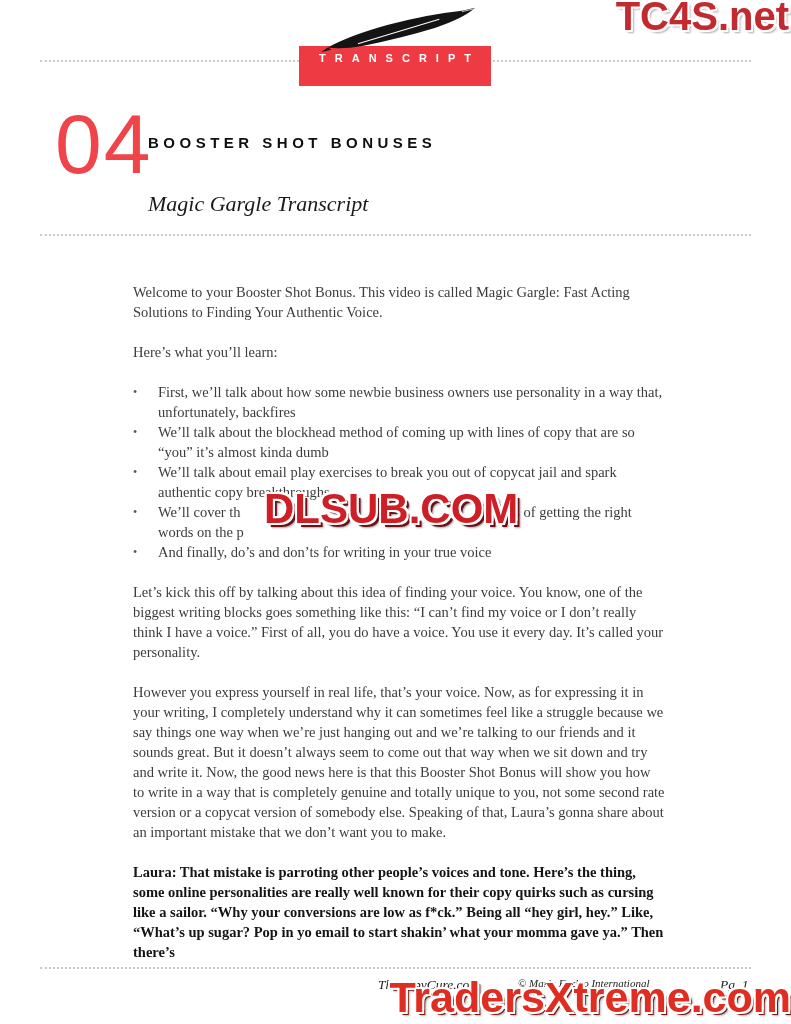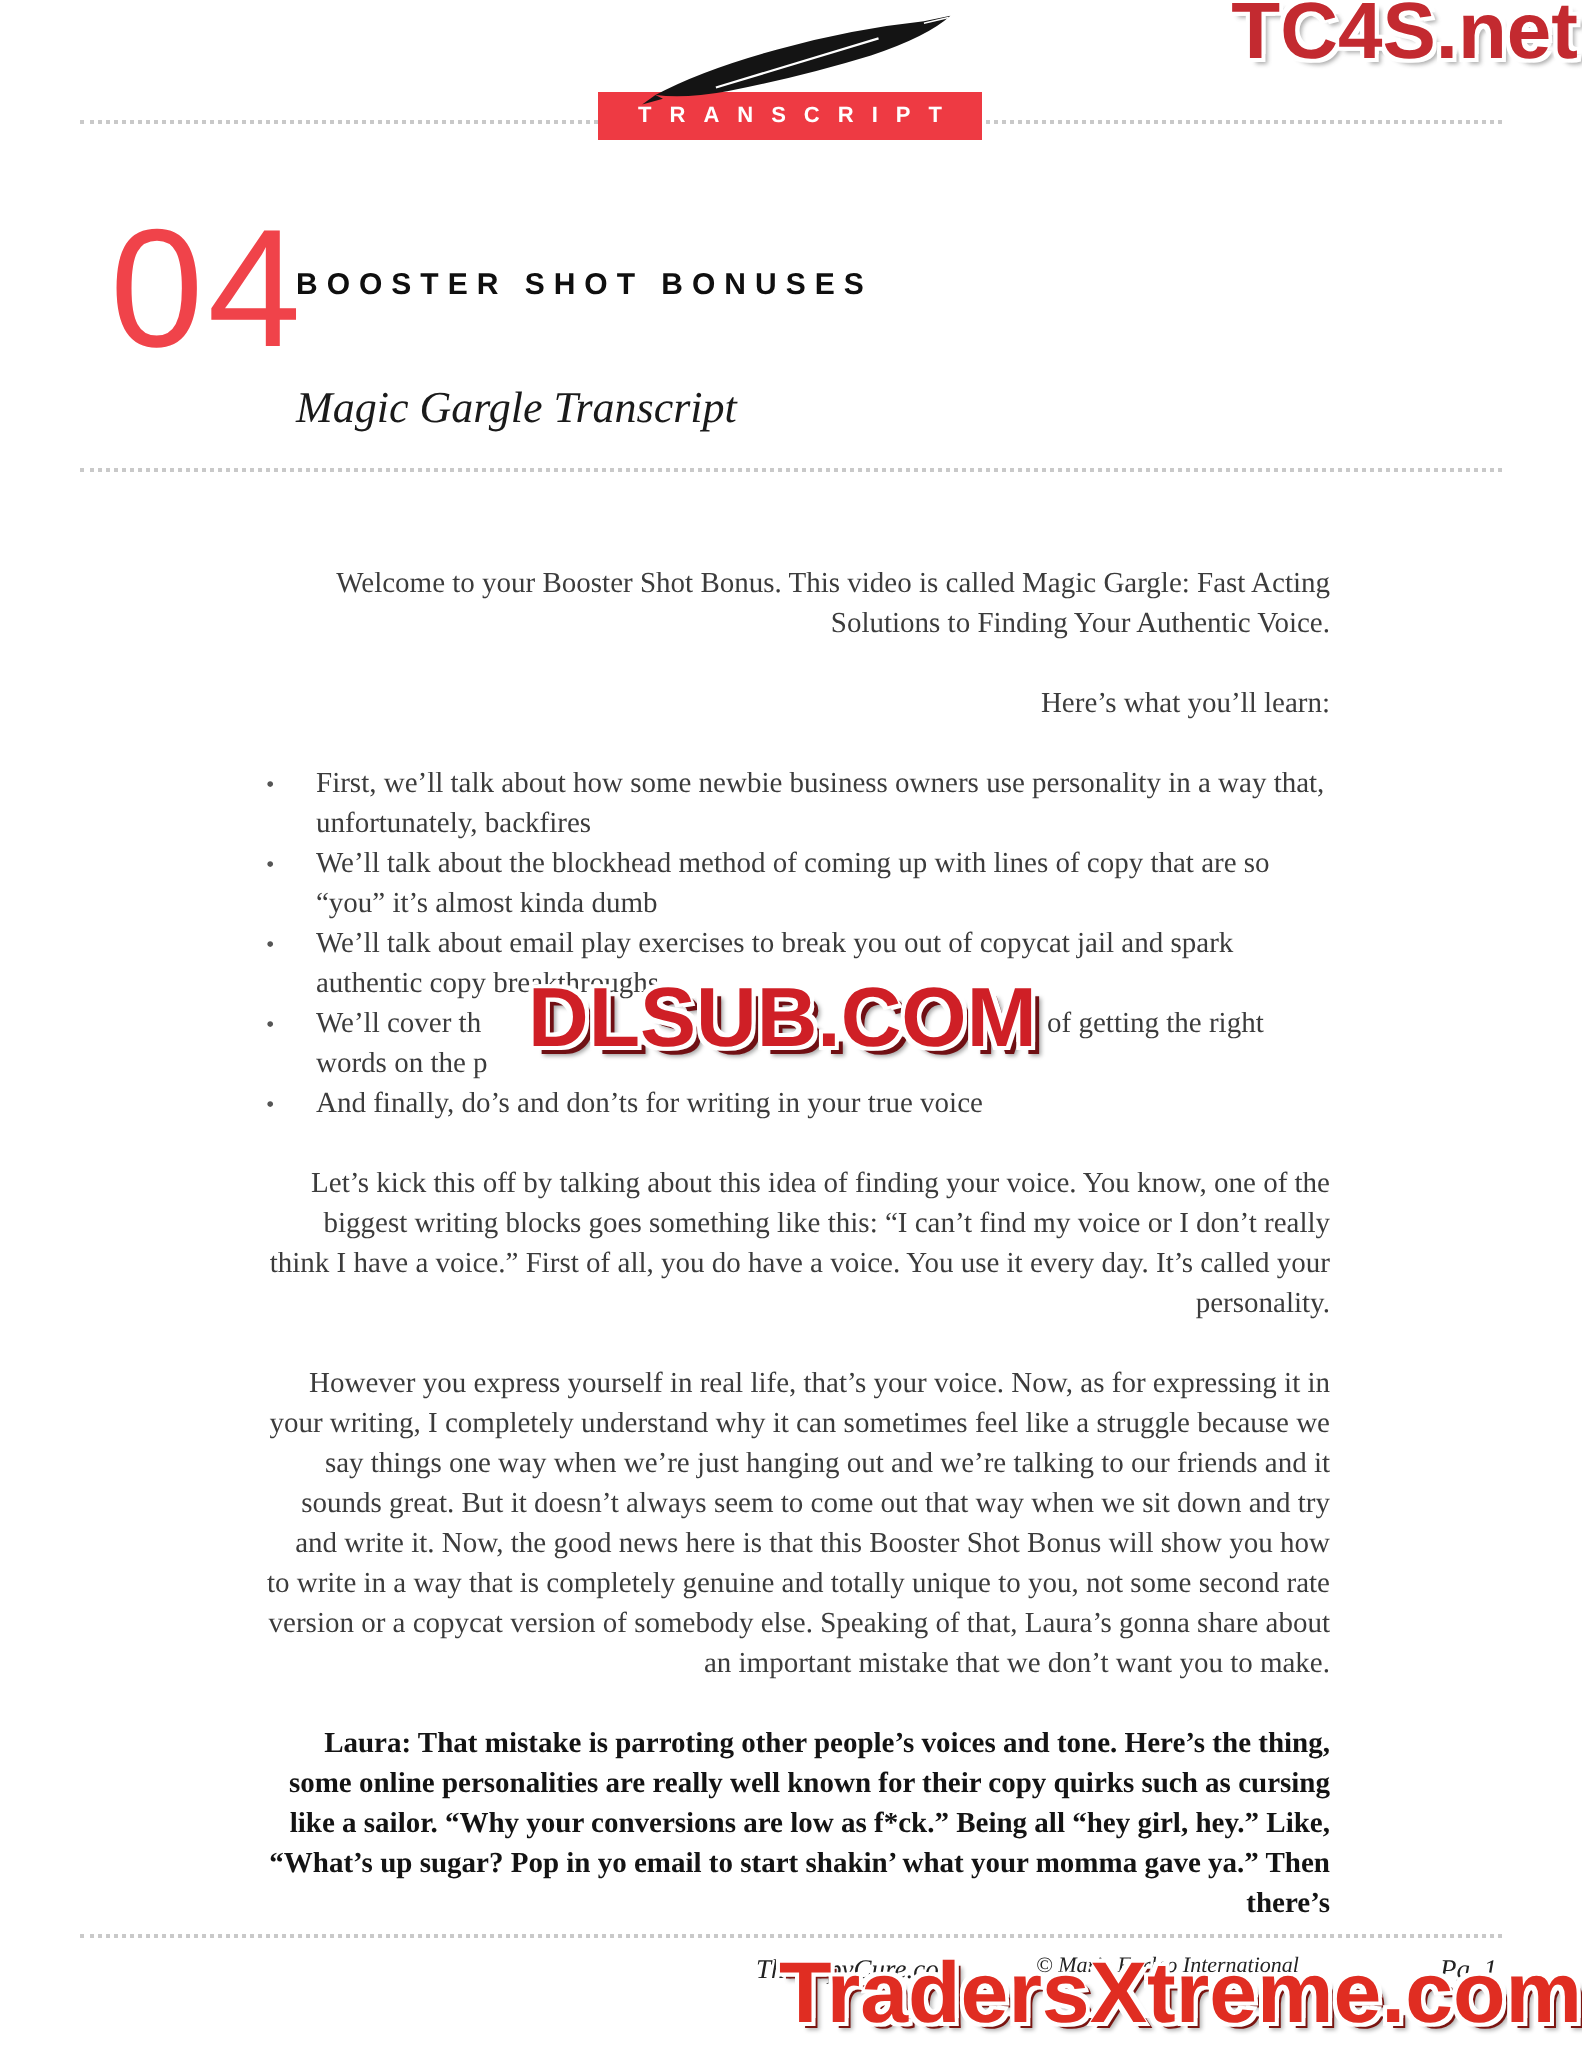--- a/index.html
+++ b/index.html
@@ -4,21 +4,21 @@
 <style>
   html,body{margin:0;padding:0;background:#ffffff;}
   .page{position:relative;width:791px;height:1024px;background:#fff;overflow:hidden;
         font-family:"Liberation Serif",serif;}
 
   .dotted{position:absolute;left:40px;right:40px;height:0;border-top:2px dotted #c9c9c9;}
   .dotted-top{top:60px;}
   .dotted-mid{top:234px;}
   .dotted-foot{top:967px;}
 
-  .banner{position:absolute;left:299px;top:46px;width:192px;height:24px;background:#ee3a43;
+  .banner{position:absolute;left:299px;top:46px;width:192px;height:40px;background:#ee3a43;
           color:#fff;font-family:"Liberation Sans",sans-serif;font-weight:bold;font-size:11px;
           letter-spacing:9px;text-indent:9px;text-align:center;line-height:25px;z-index:2;}
   .pen{position:absolute;left:318px;top:5px;width:165px;height:52px;z-index:3;}
 
   .wm{position:absolute;font-family:"Liberation Sans",sans-serif;font-weight:bold;
       white-space:nowrap;z-index:6;}
   .wm-tc4s{top:-6px;right:2px;font-size:40px;color:#c32a30;letter-spacing:0;
       text-shadow:-2px -2px 0 #fff,2px -2px 0 #fff,-2px 2px 0 #fff,2px 2px 0 #fff,
                   3px 3px 2px rgba(70,70,70,.45);}
   .wm-dlsub{top:485px;left:264px;font-size:42px;color:#cf1f26;
@@ -29,21 +29,21 @@
                   3px 3px 0 #7a1511,4px 4px 2px rgba(0,0,0,.3);}
 
   .num04{position:absolute;left:55px;top:102px;font-family:"Liberation Sans",sans-serif;
          font-size:84px;line-height:1;color:#f0434a;letter-spacing:2px;}
   .sec-title{position:absolute;left:148px;top:134px;font-family:"Liberation Sans",sans-serif;
          font-weight:bold;font-size:15px;letter-spacing:4.5px;color:#0f0f0f;}
   .sec-sub{position:absolute;left:148px;top:155px;font-style:italic;font-size:22px;color:#1a1a1a;margin-top:36px;}
 
   .bodytext{position:absolute;left:133px;top:282px;width:532px;font-size:14.5px;
             line-height:20px;color:#3c3c3c;z-index:1;}
-  .bodytext p{margin:0 0 20px 0;text-align:right;}
+  .bodytext p{margin:0 0 20px 0;}
   ul.bullets{list-style:none;margin:0 0 20px 0;padding:0;}
   ul.bullets li{display:flex;}
   .marker{width:25px;flex:none;font-size:12px;color:#555;}
   .btext{flex:1;}
   .wm-gap{display:inline-block;width:260px;}
   .bold-para{font-weight:bold;color:#141414;}
 
   .f-left{position:absolute;left:47px;top:974px;font-family:"Liberation Sans",sans-serif;
           font-weight:bold;color:#111;z-index:1;}
   .f-num{font-size:16px;letter-spacing:2px;margin-right:14px;vertical-align:-1px;}

